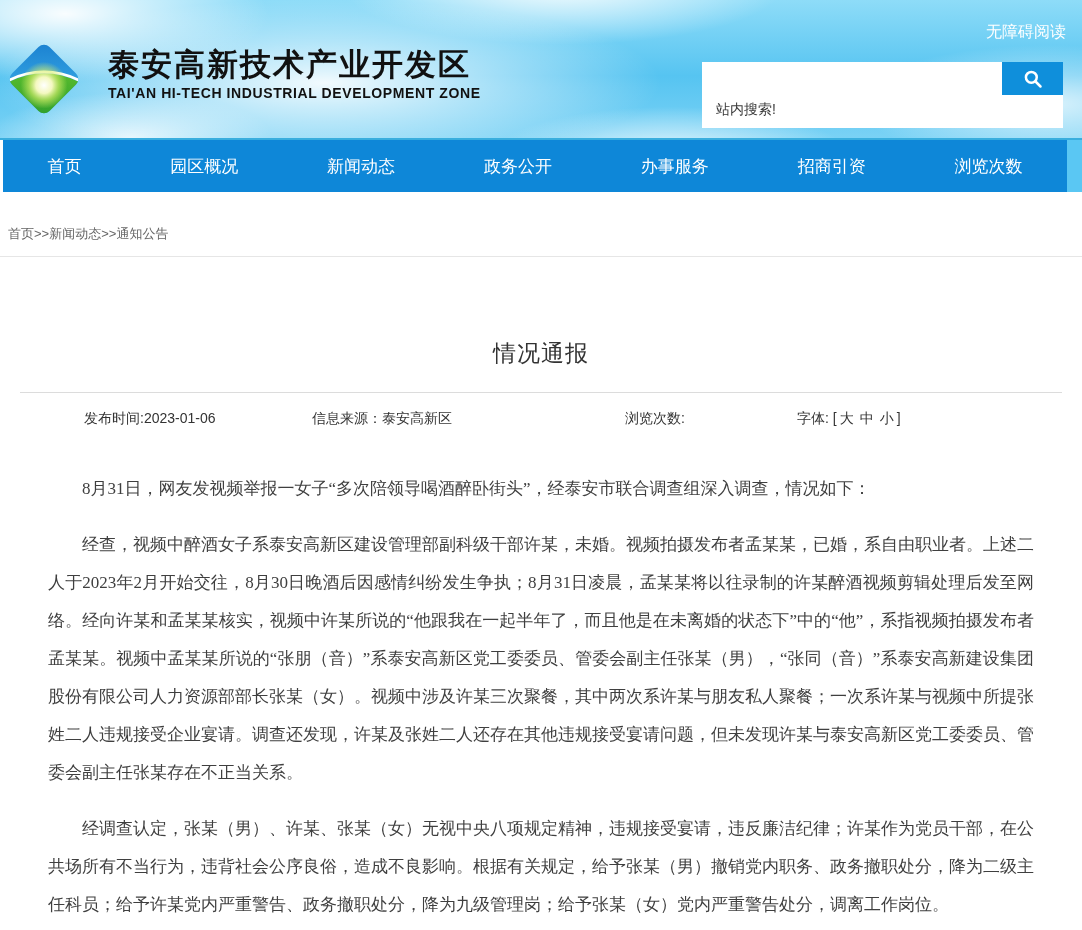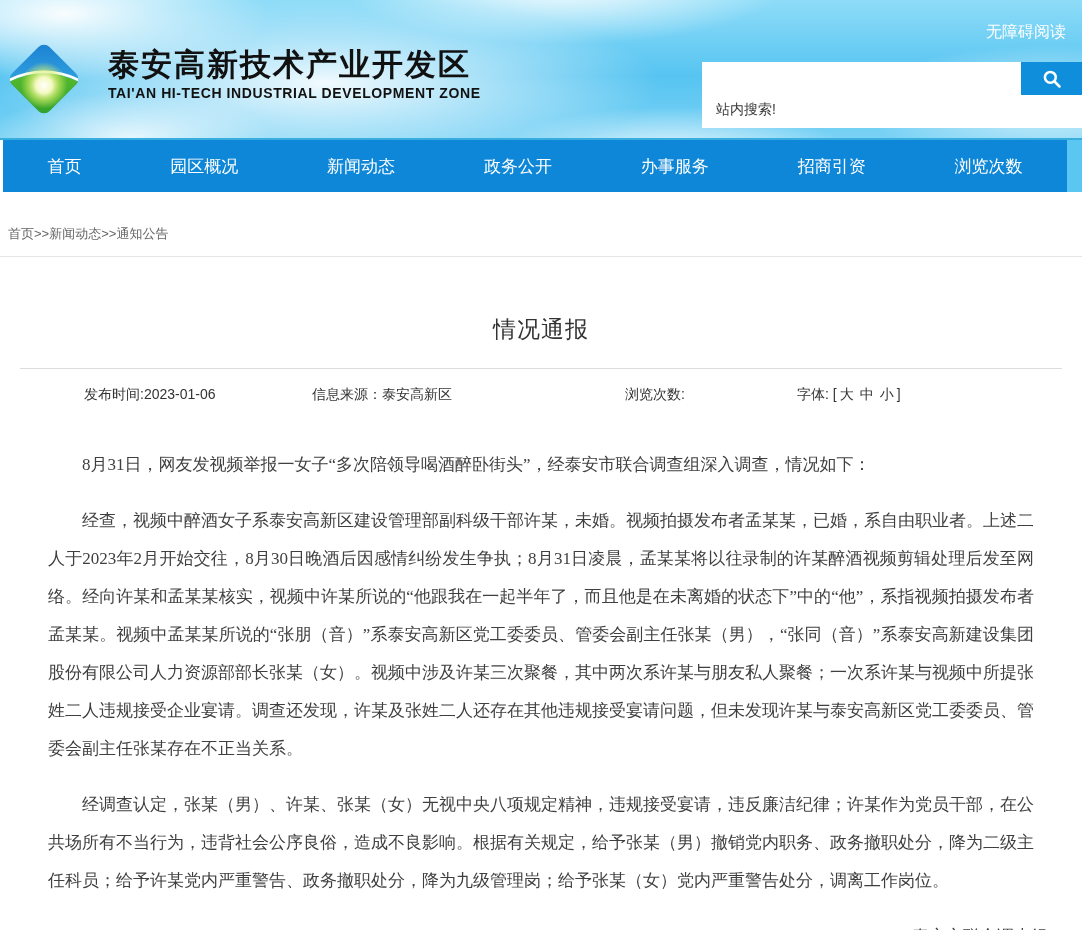--- a/index.html
+++ b/index.html
@@ -15,38 +15,38 @@
       radial-gradient(ellipse 280px 80px at 62% 115%, rgba(255,255,255,.85) 0%, rgba(255,255,255,0) 65%),
       radial-gradient(ellipse 300px 90px at 97% 75%, rgba(255,255,255,.75) 0%, rgba(255,255,255,0) 65%),
       radial-gradient(ellipse 220px 70px at 12% 100%, rgba(255,255,255,.8) 0%, rgba(255,255,255,0) 65%),
       linear-gradient(180deg,#8edcf8 0%,#56c4f1 55%,#7ad2f5 100%);
   }
   .logo{position:absolute;left:2px;top:40px;width:84px;height:78px;}
   .title-wrap{position:absolute;left:108px;top:48px;color:#111;}
   .title-cn{font-size:31px;font-weight:bold;letter-spacing:2px;line-height:34px;}
   .title-en{font-size:14px;font-weight:bold;letter-spacing:.6px;margin-top:3px;}
   .access-link{position:absolute;right:16px;top:22px;color:#fff;font-size:16px;cursor:pointer;}
-  .search{position:absolute;left:702px;top:62px;width:361px;height:66px;background:#fff;padding-left:19px;}
+  .search{position:absolute;left:702px;top:62px;width:361px;height:66px;background:#fff;}
   .search-input{position:absolute;left:0;top:0;width:298px;height:33px;border:none;outline:none;background:transparent;font-size:14px;padding:0 10px;box-sizing:border-box;}
   .search-btn{position:absolute;right:0;top:0;width:61px;height:33px;background:#0f8fdb;border:none;cursor:pointer;display:flex;align-items:center;justify-content:center;padding:0;}
   .search-hint{position:absolute;left:14px;bottom:9px;font-size:14px;color:#3a3a3a;}
 
   
   .nav-row{display:flex;height:52px;}
   .nav-left{width:3px;background:#fff;}
   .nav{width:1064px;background:#0e87d8;display:flex;align-items:center;justify-content:space-around;}
   .nav-item{color:#fff;font-size:17px;cursor:pointer;white-space:nowrap;padding:0 6px;}
   .nav-right{width:15px;background:#5ac7f3;}
 
   
   .breadcrumb{padding:33px 0 0 8px;font-size:13px;color:#666;}
   .breadcrumb span{color:#666;}
   .crumb{cursor:pointer;}
   .sep1{border-bottom:1px solid #e6e6e6;margin-top:13px;}
-  .article-title{margin-top:56px;text-align:center;font-size:23px;line-height:32px;color:#333;font-weight:500;letter-spacing:1px;}
+  .article-title{margin-top:80px;text-align:center;font-size:23px;line-height:32px;color:#333;font-weight:500;letter-spacing:1px;}
   .sep2{border-bottom:1px solid #dcdcdc;margin:23px 20px 0 20px;}
   .meta{position:relative;margin-top:17px;height:20px;font-size:14px;color:#333;}
   .meta .m1{position:absolute;left:84px;}
   .meta .m2{position:absolute;left:312px;}
   .meta .m3{position:absolute;left:625px;}
   .meta .m4{position:absolute;left:797px;}
   .font-sz{cursor:pointer;padding:0 3px;}
 
   .body-text{margin:40px 30px 0 30px;font-family:"Liberation Serif","DejaVu Serif",serif;font-size:17px;line-height:38px;color:#3f3f3f;text-align:justify;}
   .body-text p{margin:18px;text-indent:2em;}

